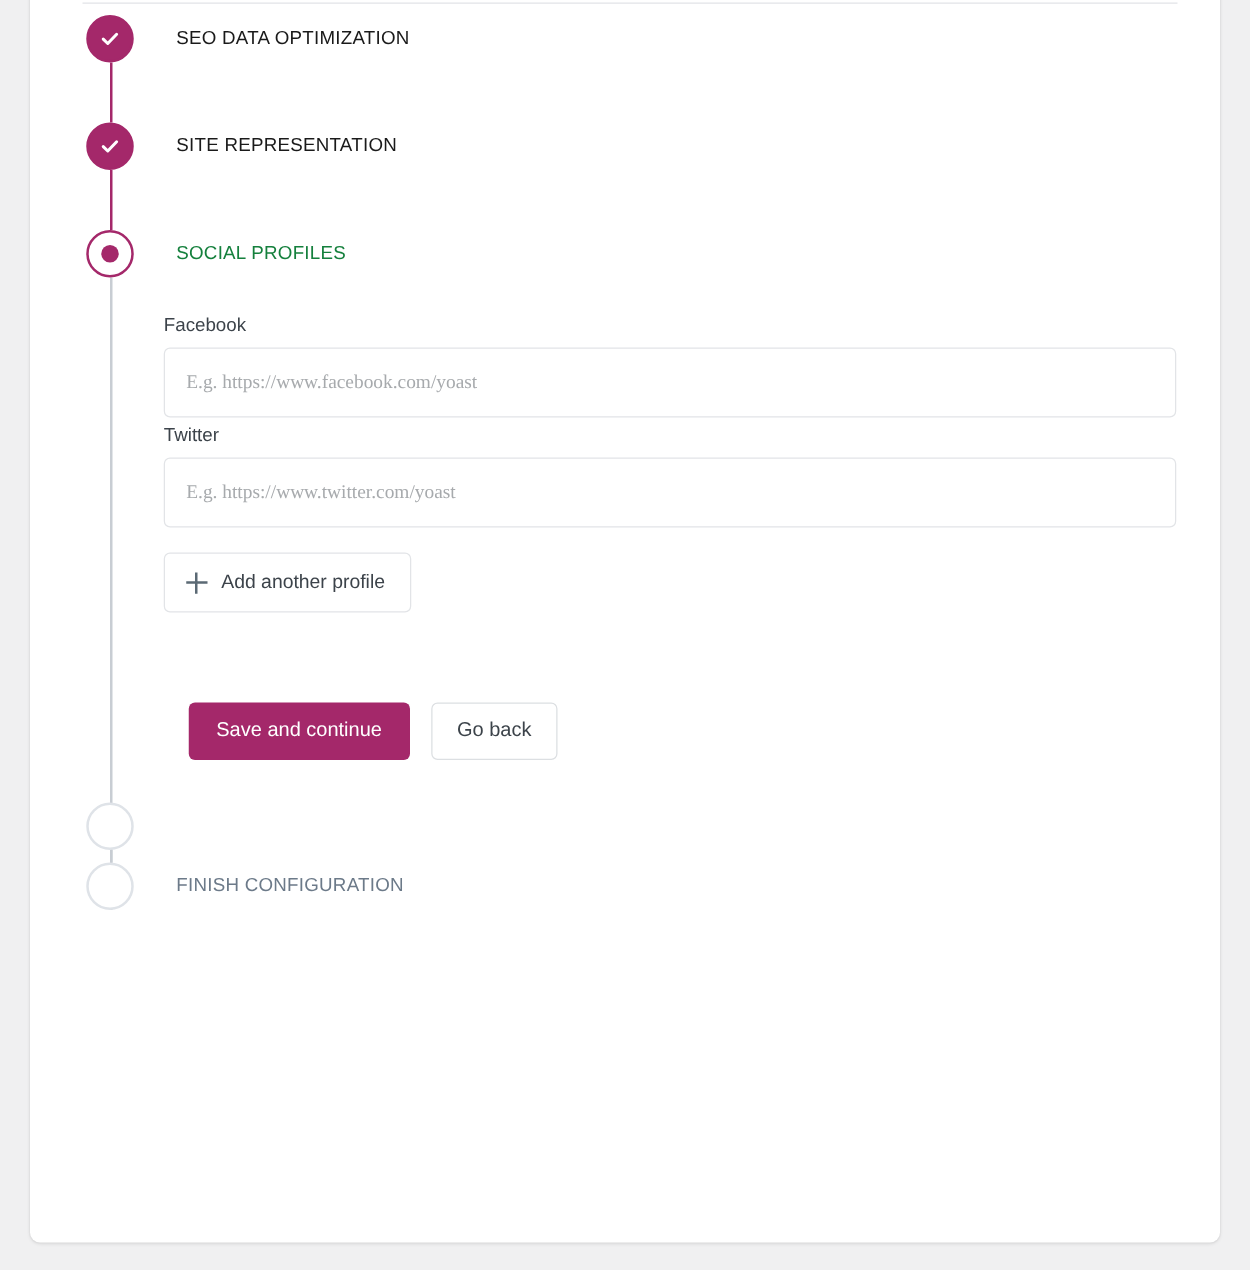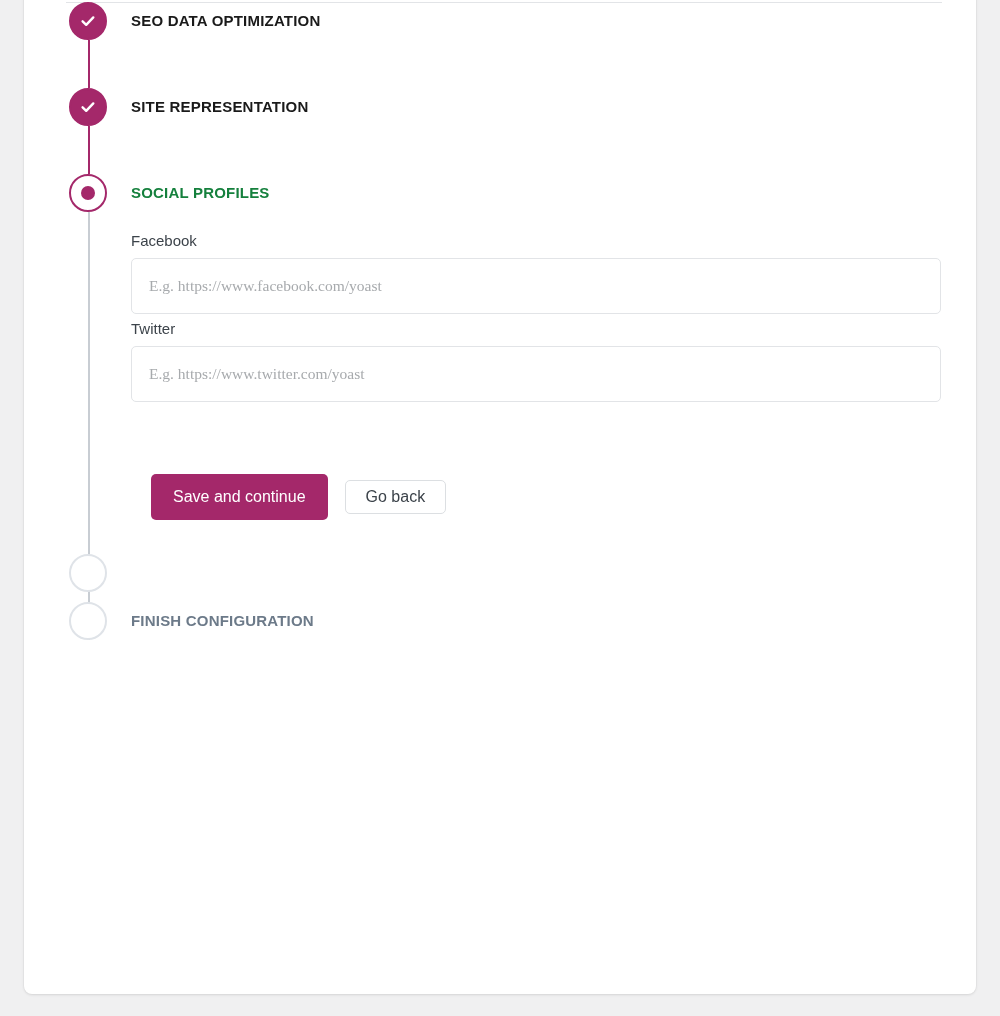--- a/index.html
+++ b/index.html
@@ -88,23 +88,23 @@
     width: 14px;
     height: 14px;
     border-radius: 50%;
     background: #a4286a;
   }
   .bullet.pending {
     border: 2px solid #dfe3e8;
   }
 
   .step-title {
-    margin: 0;
+    margin: 10px;
     font-size: 15px;
-    font-weight: bold;
+    font-weight: normal;
     letter-spacing: 0.2px;
     text-transform: uppercase;
     line-height: 38px;
   }
   .step-title.done   { color: #1a1a1a; }
   .step-title.active { color: #15803d; }
   .step-title.pending{ color: #6c7a89; }
 
   .step-body {
     padding-top: 20px;
@@ -193,21 +193,21 @@
     background: #a4286a;
     color: #ffffff;
     border: none;
     border-radius: 5px;
     font-family: "Liberation Sans", sans-serif;
     font-size: 16px;
     cursor: pointer;
     margin-left: 20px;
   }
   .btn-secondary {
-    height: 34px;
+    height: 46px;
     padding: 0 20px;
     background: #ffffff;
     color: #3c434a;
     border: 1px solid #dcdfe2;
     border-radius: 5px;
     font-family: "Liberation Sans", sans-serif;
     font-size: 16px;
     cursor: pointer;
   }
 </style>
@@ -253,20 +253,24 @@
         <div class="field-group">
           <label class="field-label">Facebook</label>
           <input class="text-input" type="text" placeholder="E.g. https://www.facebook.com/yoast" style="">
         </div>
 
         <div class="field-group">
           <label class="field-label">Twitter</label>
           <input class="text-input" type="text" placeholder="E.g. https://www.twitter.com/yoast" style="">
         </div>
 
+        <button class="add-profile-btn">
+          <span class="plus-icon"></span>
+          <span>Add another profile</span>
+        </button>
 
         <div class="actions">
           <button class="btn-primary">Save and continue</button>
           <button class="btn-secondary">Go back</button>
         </div>
 
       </div>
     </div>
 
     <div class="step">

